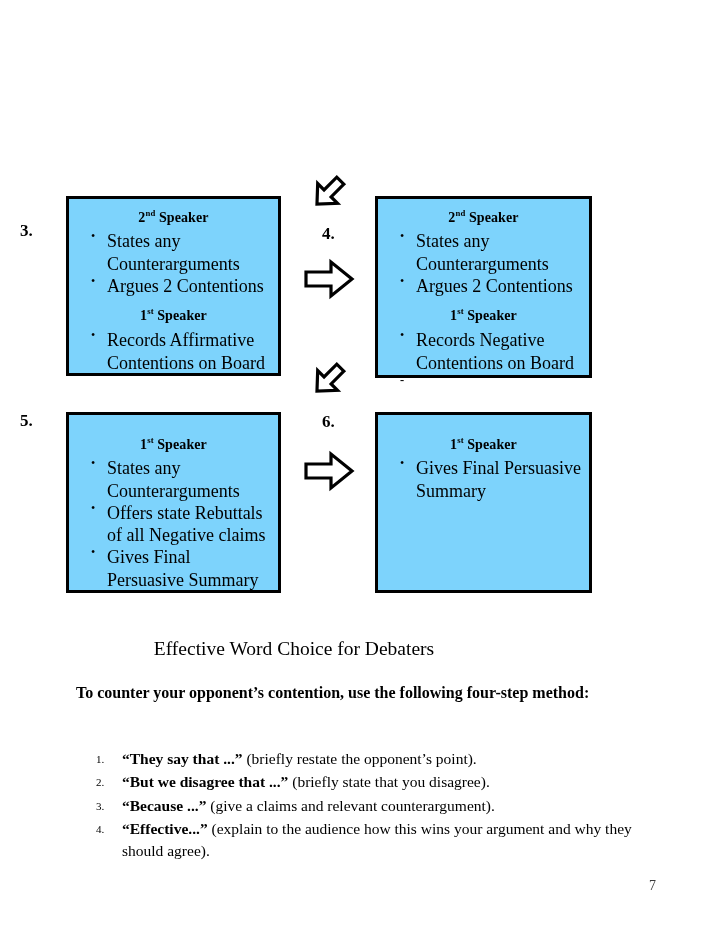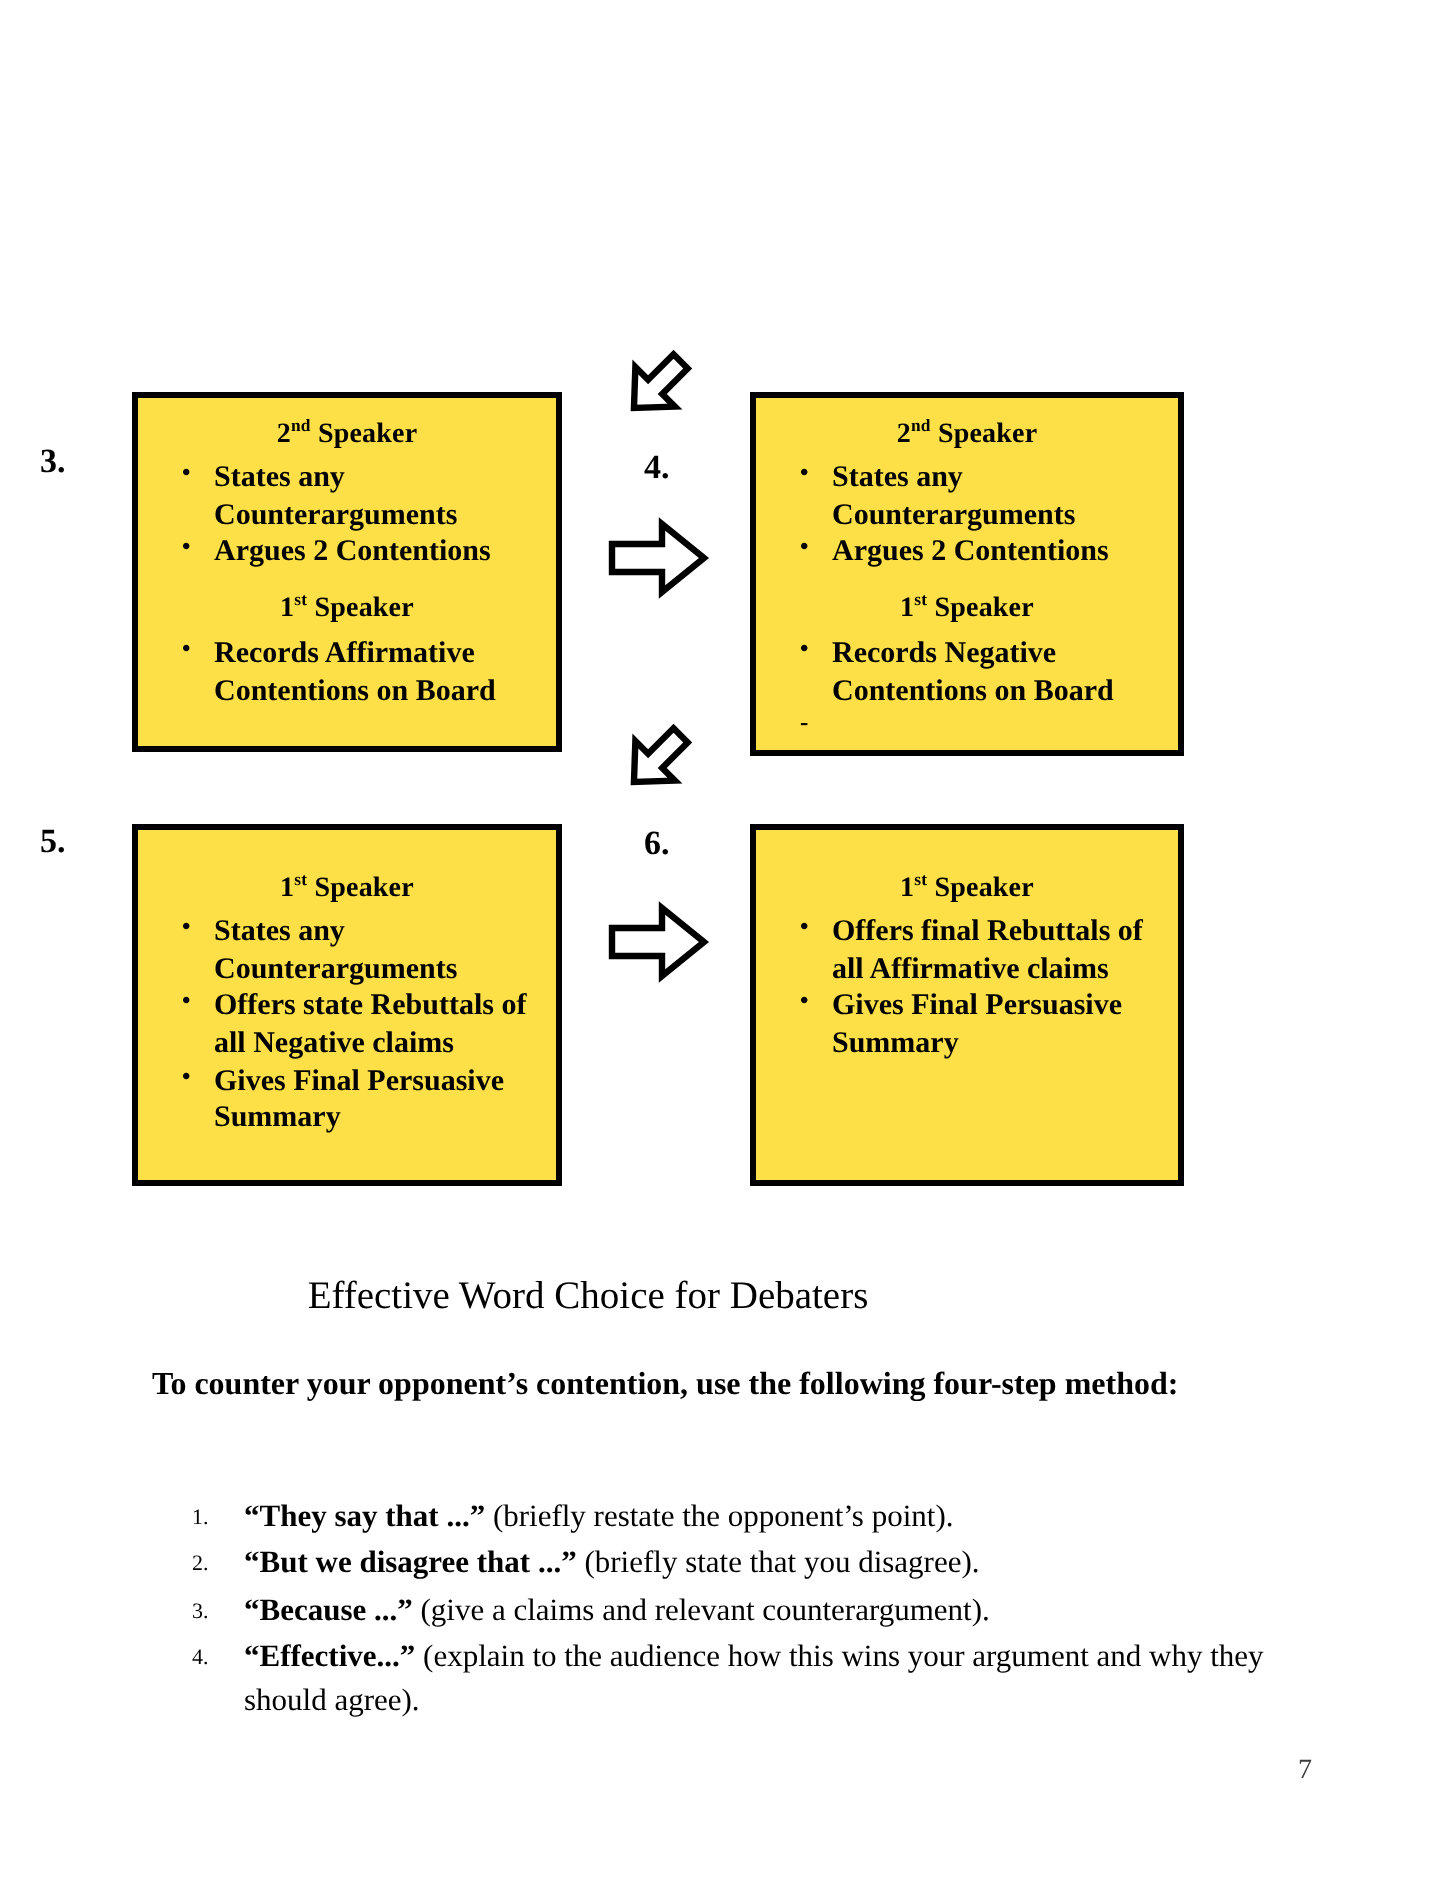--- a/index.html
+++ b/index.html
@@ -36,21 +36,21 @@
     color: #000;
   }
   .num-3 { left: 20px;  top: 222px; }
   .num-4 { left: 322px; top: 225px; }
   .num-5 { left: 20px;  top: 412px; }
   .num-6 { left: 322px; top: 413px; }
 
   .box {
     position: absolute;
     border: 3px solid #000000;
-    background: #fde047;
+    background: #7dd3fc;
     box-sizing: border-box;
   }
   .box-3 { left: 66px;  top: 196px; width: 215px; height: 180px; }
   .box-4 { left: 375px; top: 196px; width: 217px; height: 182px; }
   .box-5 { left: 66px;  top: 412px; width: 215px; height: 181px; }
   .box-6 { left: 375px; top: 412px; width: 217px; height: 181px; }
 
   .box-inner {
     padding: 7px 8px 0 8px;
     font-family: "Liberation Serif", "DejaVu Serif", serif;
@@ -76,22 +76,22 @@
 
   ul.blist {
     list-style: none;
     margin: 0;
     padding: 0 0 0 14px;
   }
   ul.blist li {
     position: relative;
     padding-left: 16px;
     margin-bottom: 0px;
-    font-weight: bold;
-    font-size: 15px;
+    font-weight: normal;
+    font-size: 18px;
     line-height: 1.24;
   }
   ul.blist li::before {
     content: "\2022";
     position: absolute;
     left: 0;
     top: -1px;
     font-size: 12px;
   }
 
@@ -221,21 +221,20 @@
           <li>Offers state Rebuttals of all Negative claims</li>
           <li>Gives Final Persuasive Summary</li>
         </ul>
       </div>
     </div>
 
     <div class="box box-6">
       <div class="box-inner">
         <div class="speaker-head" style="margin-top:14px;"><span>1</span><sup>st</sup> <span>Speaker</span></div>
         <ul class="blist">
-          <li>Offers final Rebuttals of all Affirmative claims</li>
           <li>Gives Final Persuasive Summary</li>
         </ul>
       </div>
     </div>
 
     <div class="arrow arrow-diag-1">
       <svg width="48" height="48" viewBox="0 0 48 48">
         <g transform="rotate(135 24 24)">
           <polygon points="8,19 26,19 26,10 41,24 26,38 26,29 8,29" fill="#ffffff" stroke="#000000" stroke-width="3.2" stroke-linejoin="miter"></polygon>
         </g>

